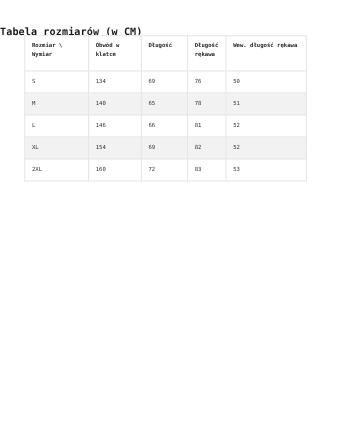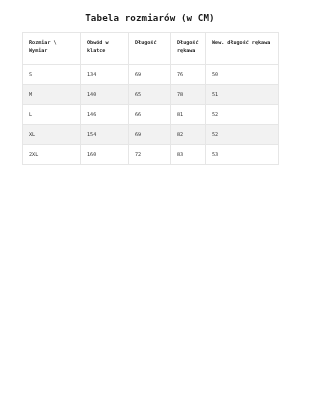--- a/index.html
+++ b/index.html
@@ -19,24 +19,24 @@
   .page {
     width: 300px;
     height: 400px;
     position: relative;
     background: #ffffff;
     box-sizing: border-box;
   }
 
   .chart-title {
     position: absolute;
-    top: 12px;
+    top: 24px;
     left: 0;
     width: 300px;
-    text-align: center;
+    text-align: left;
     font-family: "DejaVu Sans Mono", monospace;
     font-size: 9.2px;
     font-weight: bold;
     color: #1a1a1a;
     letter-spacing: 0.1px;
     line-height: 12px;
   }
 
   .size-table-wrap {
     position: absolute;

